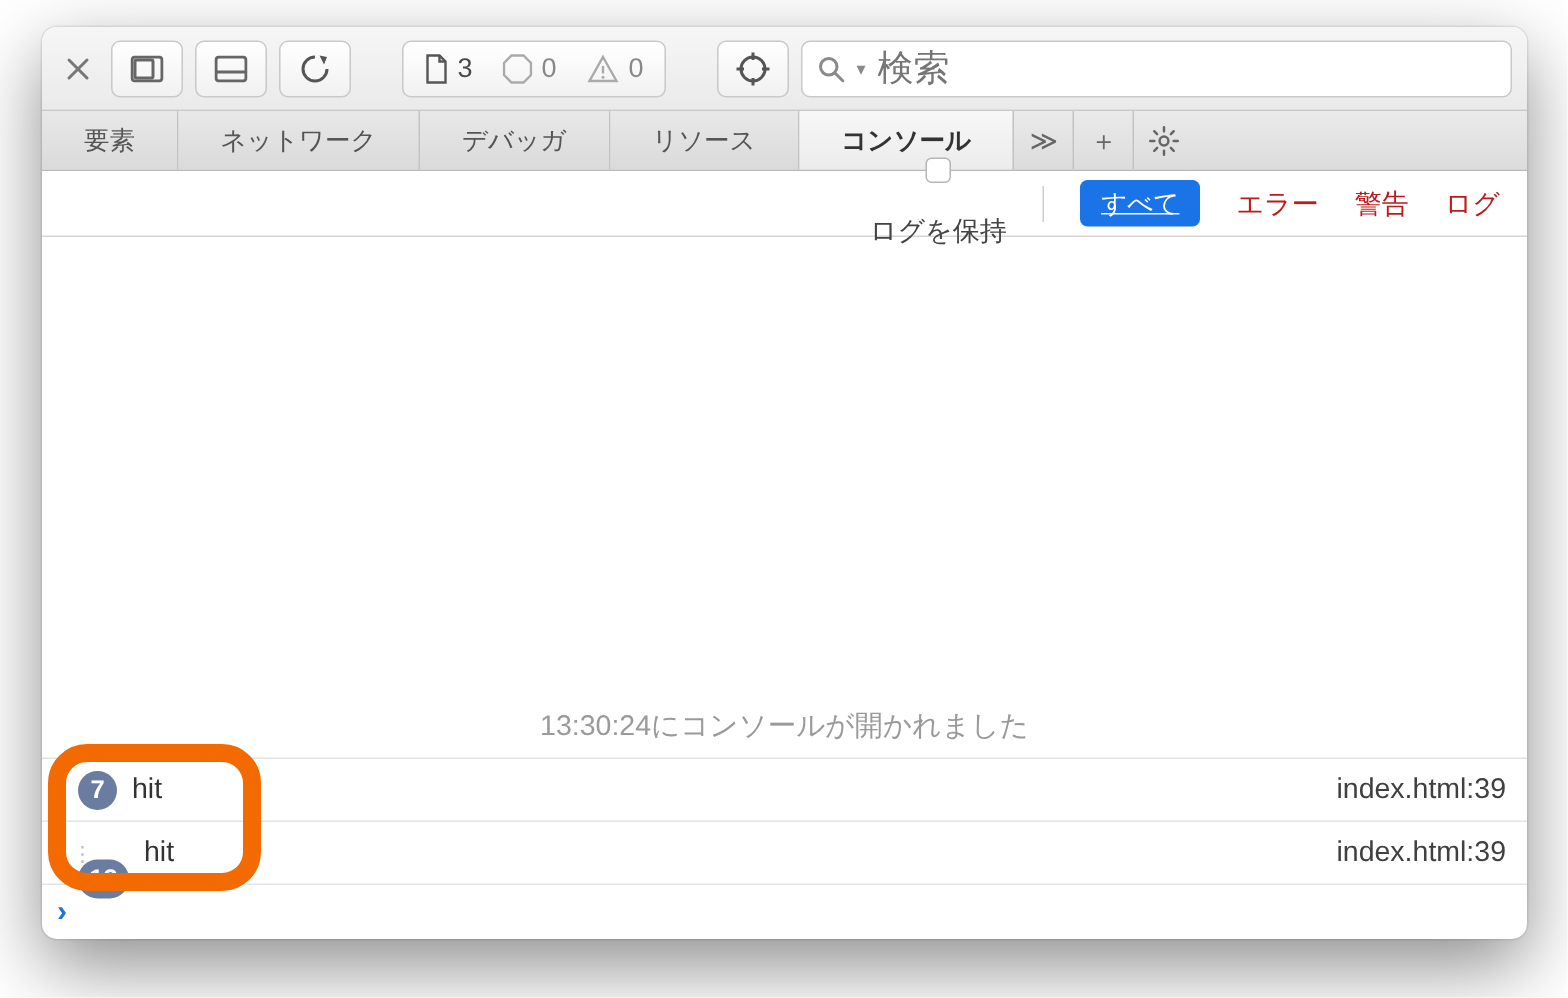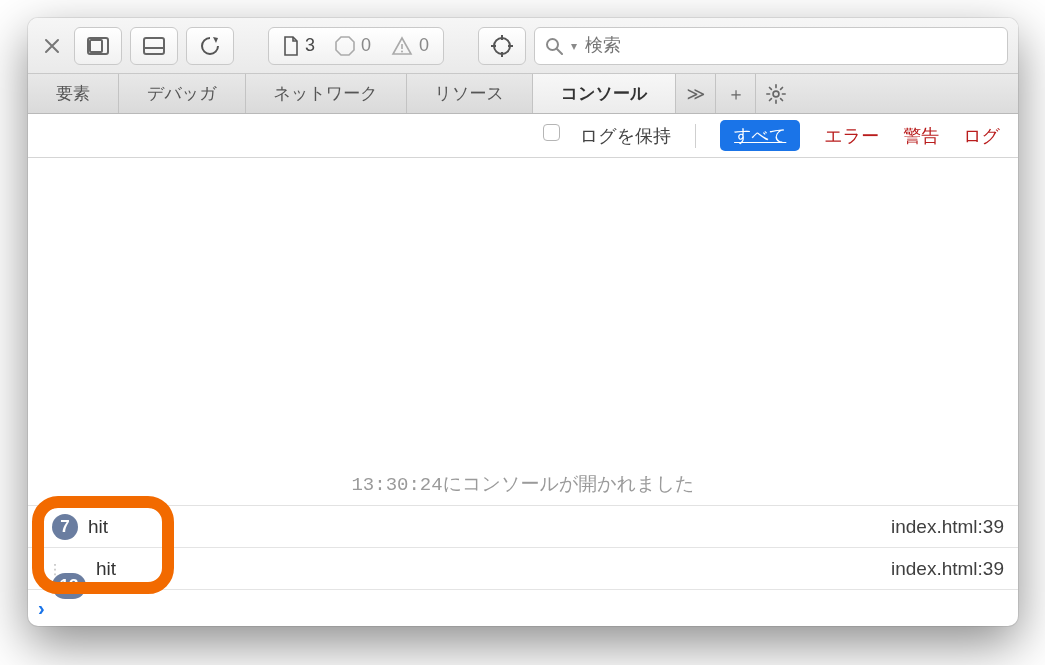--- a/index.html
+++ b/index.html
@@ -70,21 +70,21 @@
     border: 1px solid #c9c9c9;
     border-radius: 6px;
     background: #fff;
     display: flex;
     align-items: center;
     padding: 0 10px;
     gap: 8px;
     color:#8f8f8f;
   }
   .search-wrap input {
-    border: none; outline: none; flex:1; font-size:18px; color:#0f766e; background:transparent;
+    border: none; outline: none; flex:1; font-size:24px; color:#0f766e; background:transparent;
   }
   
   .tabs-row {
     height: 40px;
     background: linear-gradient(#eaeaea, #dcdcdc);
     border-bottom: 1px solid #b9b9b9;
     display: flex;
     align-items: stretch;
   }
   .tab {
@@ -115,21 +115,21 @@
     border-bottom: 1px solid #d5d5d5;
     display:flex;
     align-items:center;
     justify-content:flex-end;
     gap: 24px;
     padding: 0 18px;
     font-size: 18px;
     color:#444;
   }
   .checkbox {
-    display:flex; gap:20px; color:#444;
+    display:flex; align-items:center; gap:20px; color:#444;flex-direction:column;
   }
   .checkbox-box {
     width:17px; height:17px; border:1px solid #b5b5b5; border-radius:4px; background:#fff;
   }
   .vline { width:1px; height:24px; background:#cfcfcf; }
   .pill-active {
     background:#1a74e8; color:#fff; padding:4px 14px; border-radius:5px; font-size:17px;text-decoration:underline;
   }
   .filter-item { color:#b91c1c; }
   
@@ -140,21 +140,20 @@
     justify-content:flex-end;
     position:relative;
     overflow:hidden;
   }
   .opened-msg {
     text-align:center;
     color:#9a9a9a;
     font-size:19px;
     padding: 12px 0 8px;
     border-bottom: 1px solid #e2e2e2;
-    font-family: Liberation Mono, monospace;
   }
   .log-row {
     display:flex;
     align-items:center;
     height: 42px;
     border-bottom: 1px solid #e4e4e4;
     padding: 0 14px 0 8px;
     font-size: 19px;
     color:#333;
     position: relative;
@@ -271,24 +270,24 @@
       <span style="color:#8a8a8a;font-size:12px;">▾</span>
       <input type="text" placeholder="検索" style="">
     </div>
   </div>
 
   <div class="tabs-row">
     <div class="tab">
         <span>要素</span>
       </div>
     <div class="tab">
+        <span>ネットワーク</span>
+      </div>
+    <div class="tab">
         <span>デバッガ</span>
-      </div>
-    <div class="tab">
-        <span>ネットワーク</span>
       </div>
     <div class="tab">
         <span>リソース</span>
       </div>
     <div class="tab active">
         <span>コンソール</span>
       </div>
     <div class="tab-end">
         <span>≫</span>
       </div>

